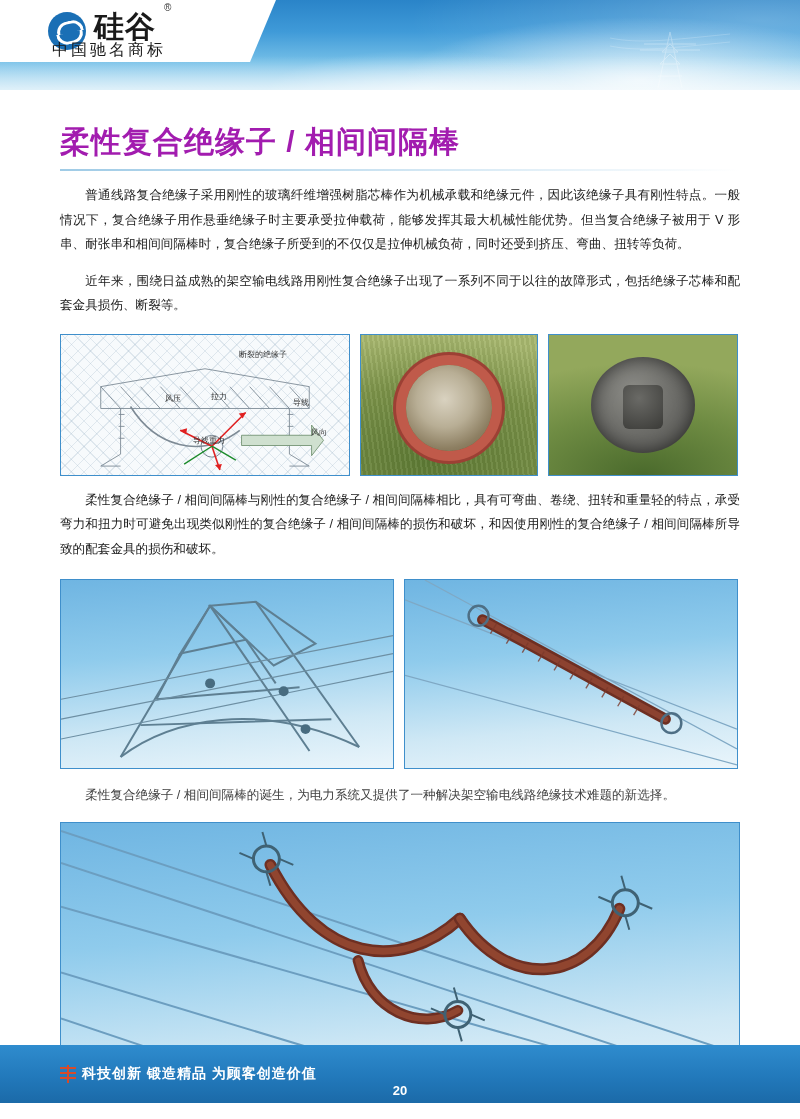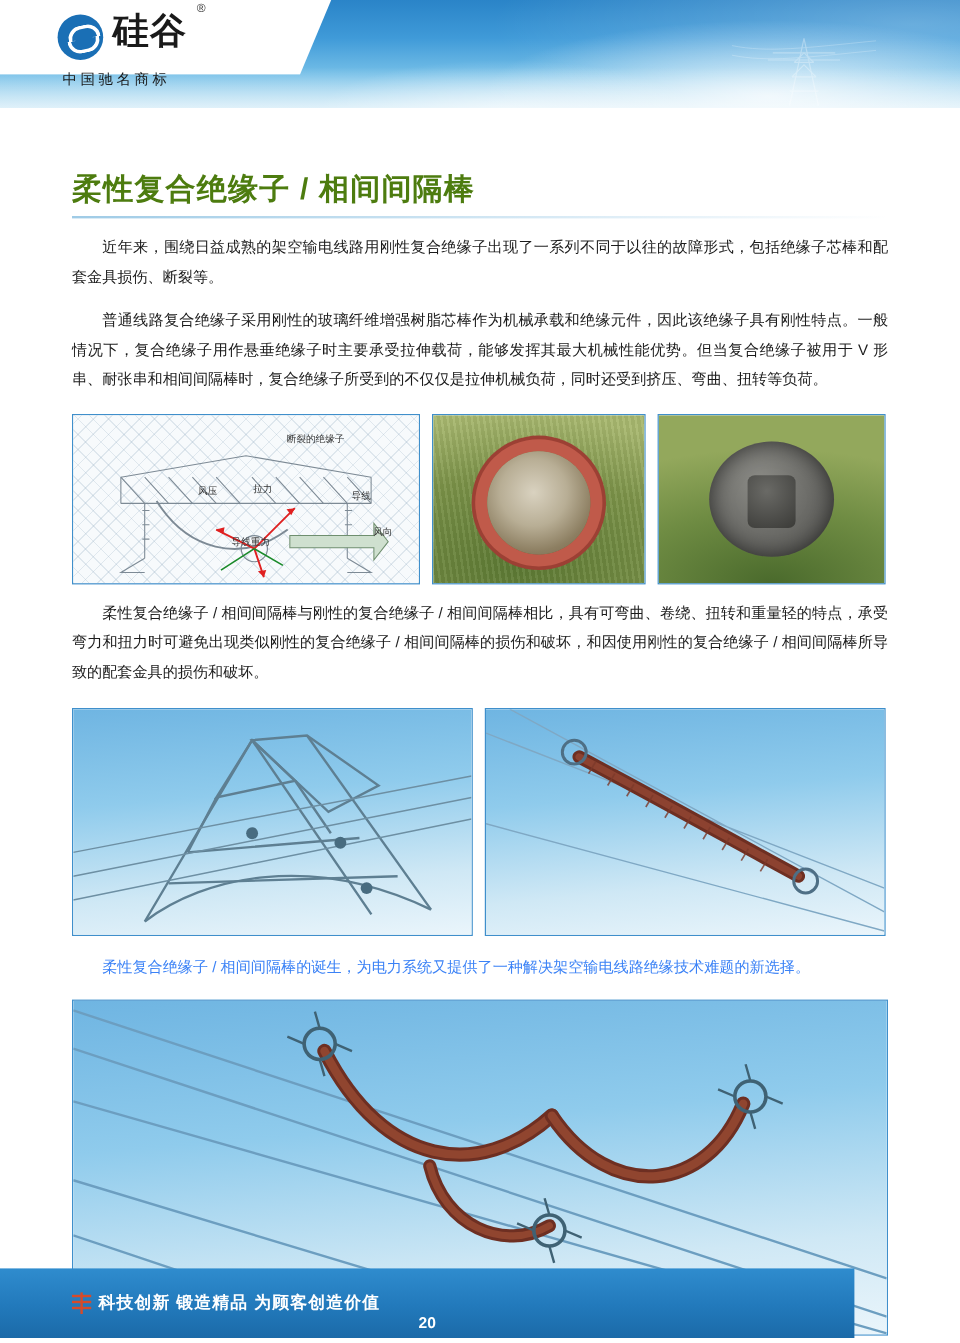--- a/index.html
+++ b/index.html
@@ -100,46 +100,46 @@
   .logo-reg {
     font-size: 10px;
     color: #333;
     vertical-align: top;
     position: relative;
     top: -10px;
   }
   .logo-sub {
     position: absolute;
     left: 52px;
-    top: 58px;
-    font-size: 12px;
+    top: 40px;
+    font-size: 16px;
     color: #1a1a1a;
     letter-spacing: 3px;
   }
   .header-tower {
     position: absolute;
     right: 70px;
     bottom: 0;
     width: 120px;
     height: 60px;
     opacity: 0.35;
   }
 
   
   .page {
     position: relative;
     padding: 0 60px;
     box-sizing: border-box;
     width: 800px;
   }
   .title-cn {
-    margin-top: 51px;
-    font-size: 25px;
+    margin-top: 32px;
+    font-size: 30px;
     font-weight: bold;
-    color: #4d7c0f;
+    color: #a21caf;
     letter-spacing: 1px;
   }
   .title-en {
     margin-top: 6px;
     font-family: "Liberation Serif", serif;
     font-size: 18px;
     color: #4a8fc0;
     letter-spacing: 0.2px;
   }
   .title-rule {
@@ -239,30 +239,30 @@
     width: 40px; height: 44px;
     border-radius: 6px;
     background: radial-gradient(circle at 40% 30%, #6a6a66, #3a3a37);
   }
   .tower-svg, .line-svg { position: absolute; inset: 0; }
 
   .caption-text {
     margin: 14px 0 0 0;
     font-size: 12.6px;
     line-height: 1.95;
-    color: #3b82f6;
+    color: #404040;
     text-align: justify;
     text-indent: 2em;
   }
 
   
   .footer {
     position: absolute;
-    left: 0; bottom: 4px;
-    width: 712px;
+    left: 0; bottom: 16px;
+    width: 800px;
     height: 58px;
     background: linear-gradient(180deg, #2f8cce 0%, #2279bb 55%, #1b6aa8 100%);
     color: #ffffff;
   }
   .footer-inner {
     position: relative;
     height: 100%;
     display: flex;
     align-items: center;
     padding: 0 60px;
@@ -315,22 +315,22 @@
     <span class="logo-reg">®</span>
   </div>
   <div class="logo-sub">中国驰名商标</div>
 </div>
 
 <div class="page">
 
   <div class="title-cn">柔性复合绝缘子 / 相间间隔棒</div>
   <div class="title-rule"></div>
 
+  <p class="body-text">普通线路复合绝缘子采用刚性的玻璃纤维增强树脂芯棒作为机械承载和绝缘元件，因此该绝缘子具有刚性特点。一般情况下，复合绝缘子用作悬垂绝缘子时主要承受拉伸载荷，能够发挥其最大机械性能优势。但当复合绝缘子被用于 V 形串、耐张串和相间间隔棒时，复合绝缘子所受到的不仅仅是拉伸机械负荷，同时还受到挤压、弯曲、扭转等负荷。</p>
   <p class="body-text">近年来，围绕日益成熟的架空输电线路用刚性复合绝缘子出现了一系列不同于以往的故障形式，包括绝缘子芯棒和配套金具损伤、断裂等。</p>
-  <p class="body-text">普通线路复合绝缘子采用刚性的玻璃纤维增强树脂芯棒作为机械承载和绝缘元件，因此该绝缘子具有刚性特点。一般情况下，复合绝缘子用作悬垂绝缘子时主要承受拉伸载荷，能够发挥其最大机械性能优势。但当复合绝缘子被用于 V 形串、耐张串和相间间隔棒时，复合绝缘子所受到的不仅仅是拉伸机械负荷，同时还受到挤压、弯曲、扭转等负荷。</p>
 
   <div class="img-row row1">
 
     <div class="photo p1">
       <div class="diagram-bg"></div>
       <svg class="tower-svg" viewBox="0 0 290 142">
         <g stroke="#7d8a95" stroke-width="0.9" fill="none">
           <path d="M40 52 L145 34 L250 52"></path>
           <path d="M40 52 L40 74 M250 52 L250 74"></path>
           <path d="M40 74 L250 74"></path>

